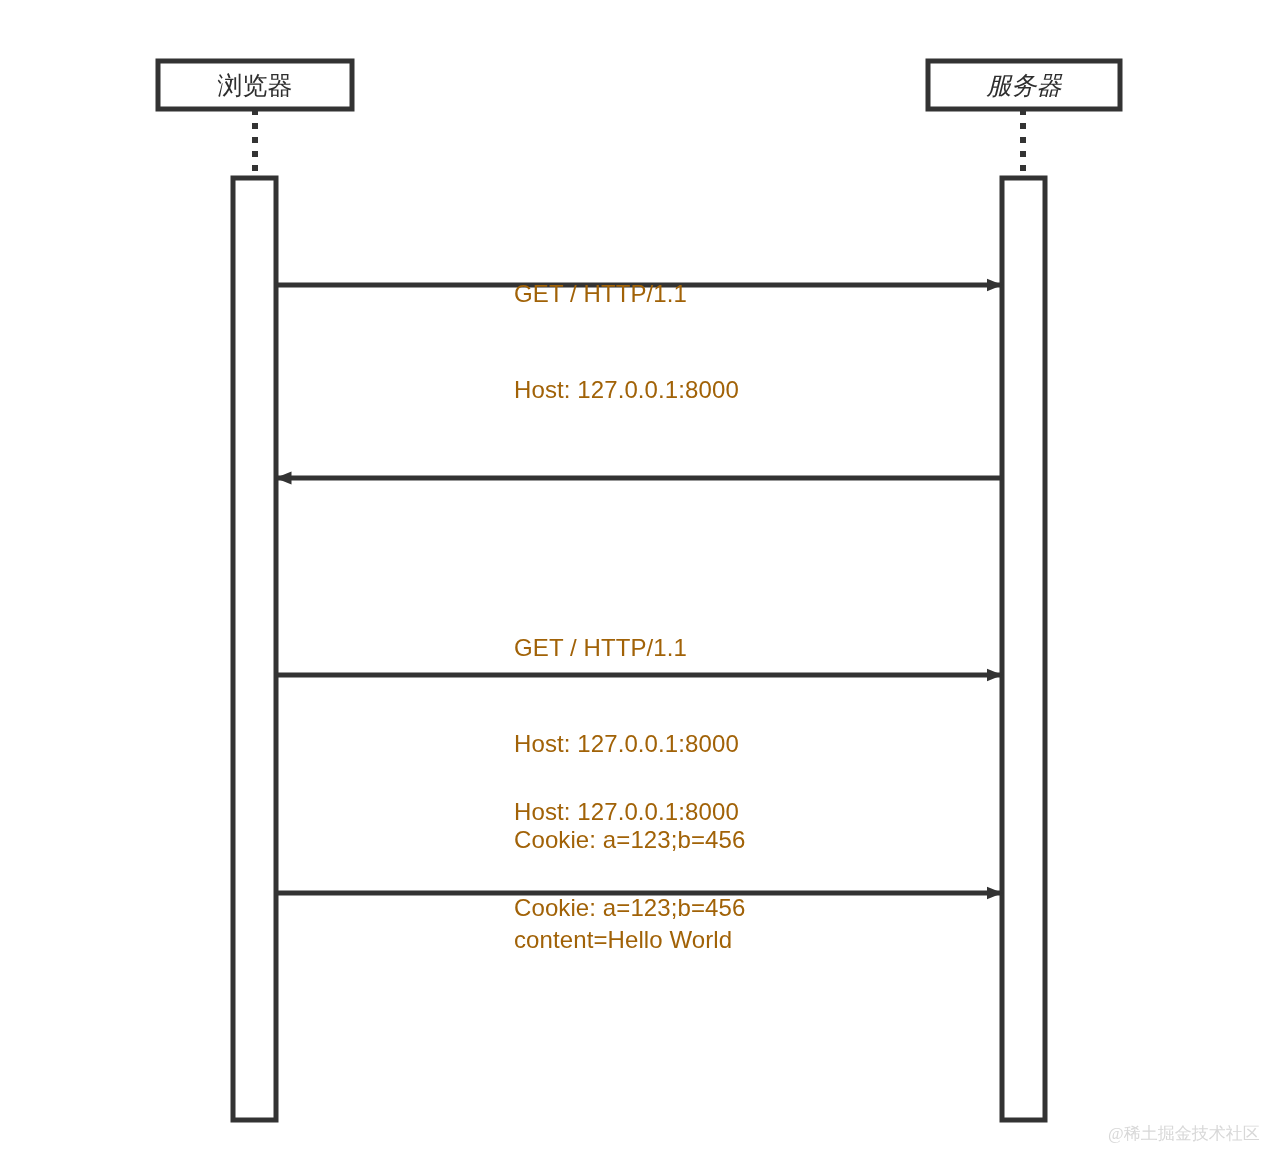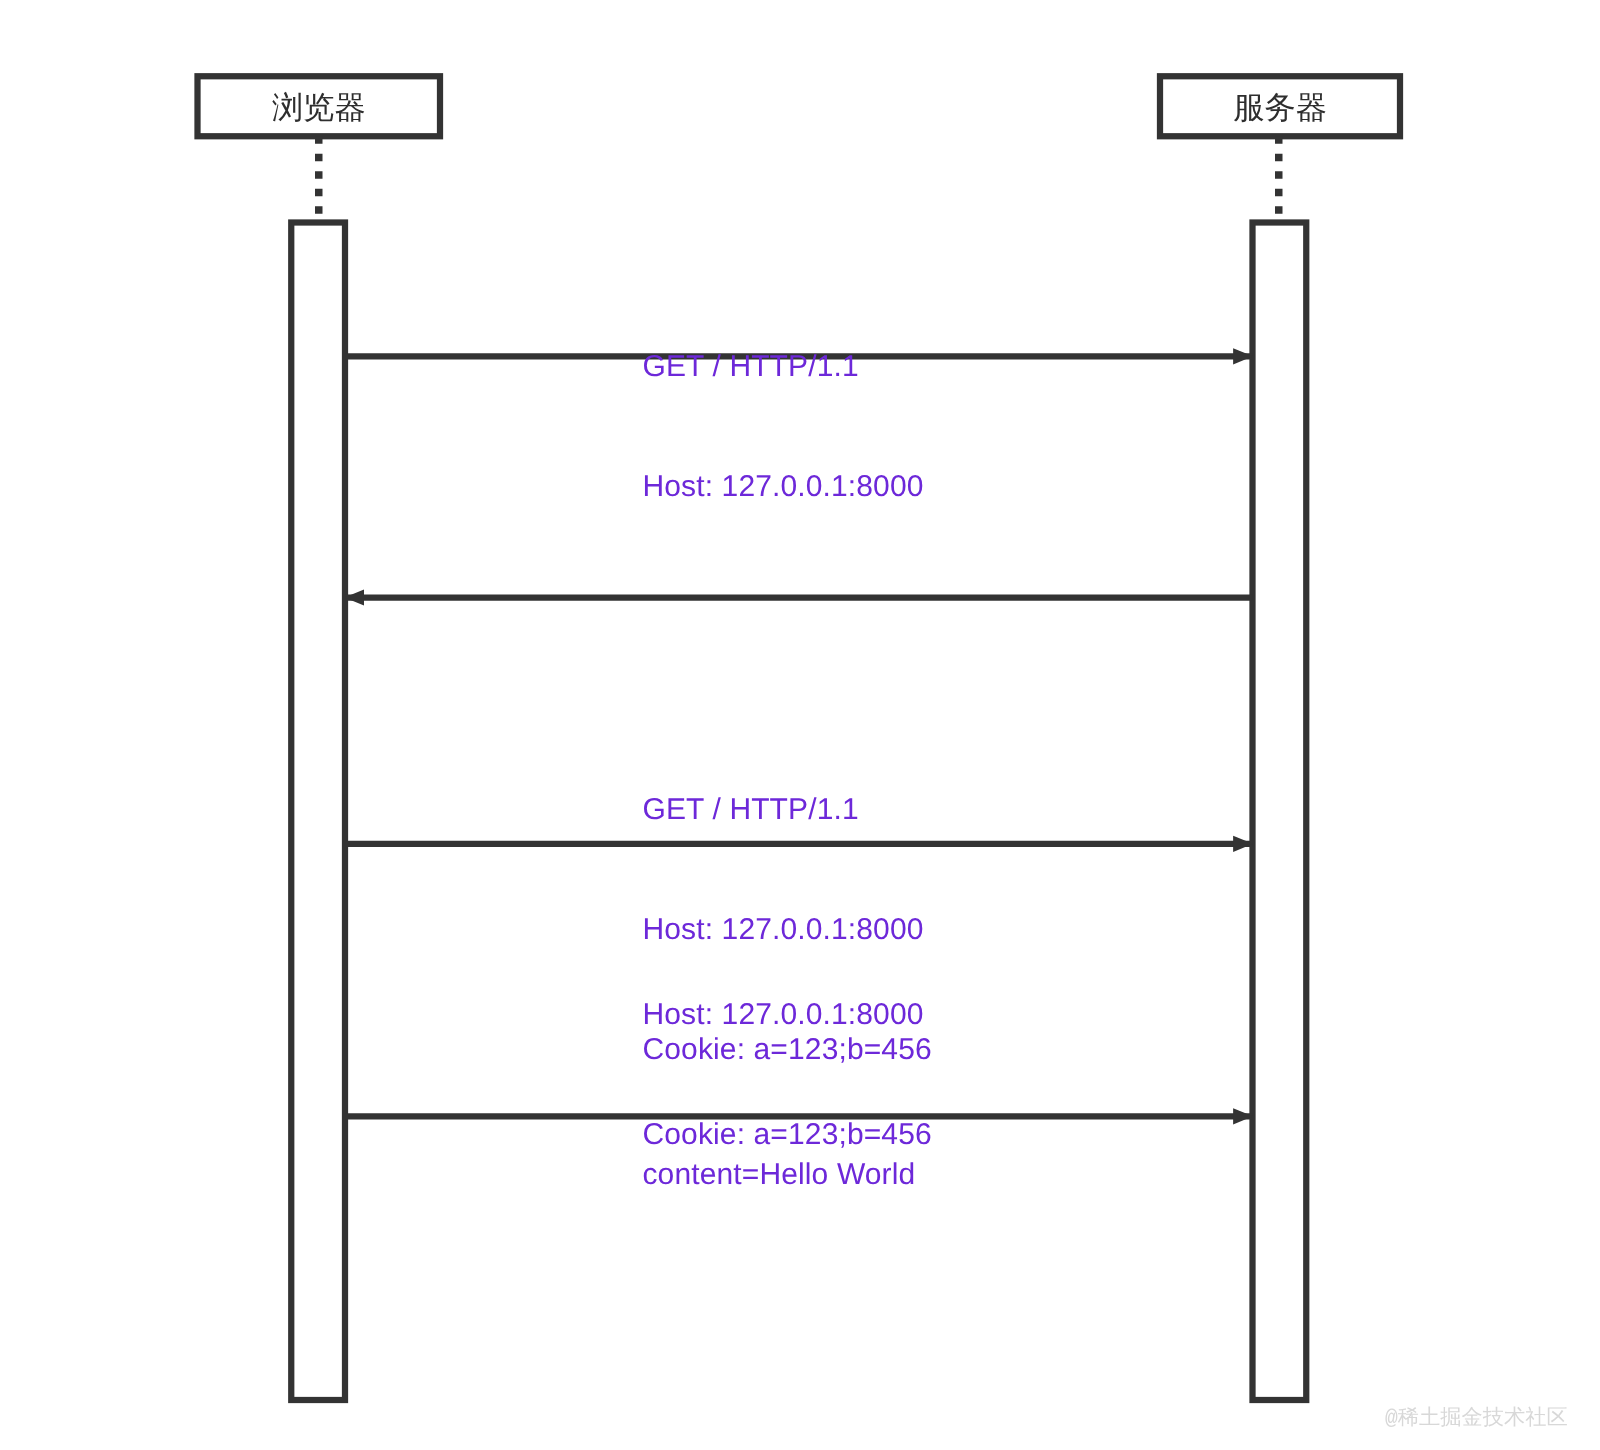--- a/index.html
+++ b/index.html
@@ -37,44 +37,45 @@
   }
   #actor-label-browser {
     left: 158px;
     top: 73px;
     width: 194px;
   }
   #actor-label-server {
     left: 928px;
     top: 73px;
     width: 192px;
+    font-style: italic;
   }
   .msg-text {
     position: absolute;
-    color: #6d28d9;
+    color: #a16207;
     font-size: 24px;
     line-height: 32px;
     white-space: pre;
     font-family: "Liberation Sans", "DejaVu Sans", sans-serif;
     letter-spacing: 0.1px;
   }
   .msg-line { display: block; }
   #msg-text-1 { left: 514px; top: 214px; }
   #msg-text-2 { left: 514px; top: 380px; }
   #msg-text-3 { left: 514px; top: 568px; }
   #msg-text-4 { left: 514px; top: 732px; }
   #msg-text-5 { left: 514px; top: 860px; }
   #watermark {
     position: absolute;
     left: 1108px;
     top: 1122px;
     font-size: 17px;
     color: #d8d8d8;
     white-space: nowrap;
-    font-family: Liberation Mono, monospace;
+    font-family: Liberation Serif, serif;
   }
 </style>
 </head>
 <body>
 
 <div id="diagram-root">
 
   <svg class="svg-layer" viewBox="0 0 1280 1160" xmlns="http://www.w3.org/2000/svg">
     <defs>
       <marker id="arrow-right" markerWidth="16" markerHeight="14" refX="15.5" refY="7" orient="auto" markerUnits="userSpaceOnUse">

